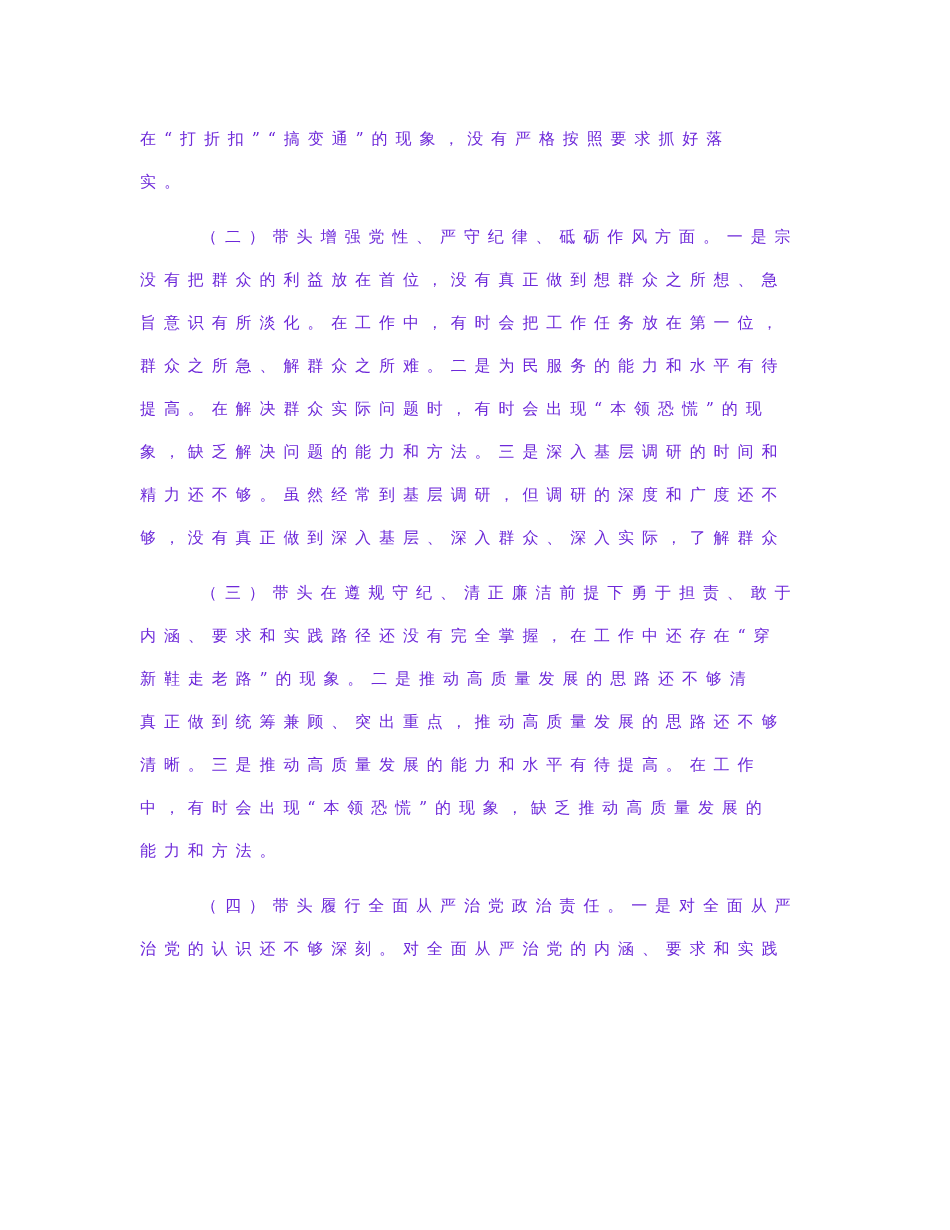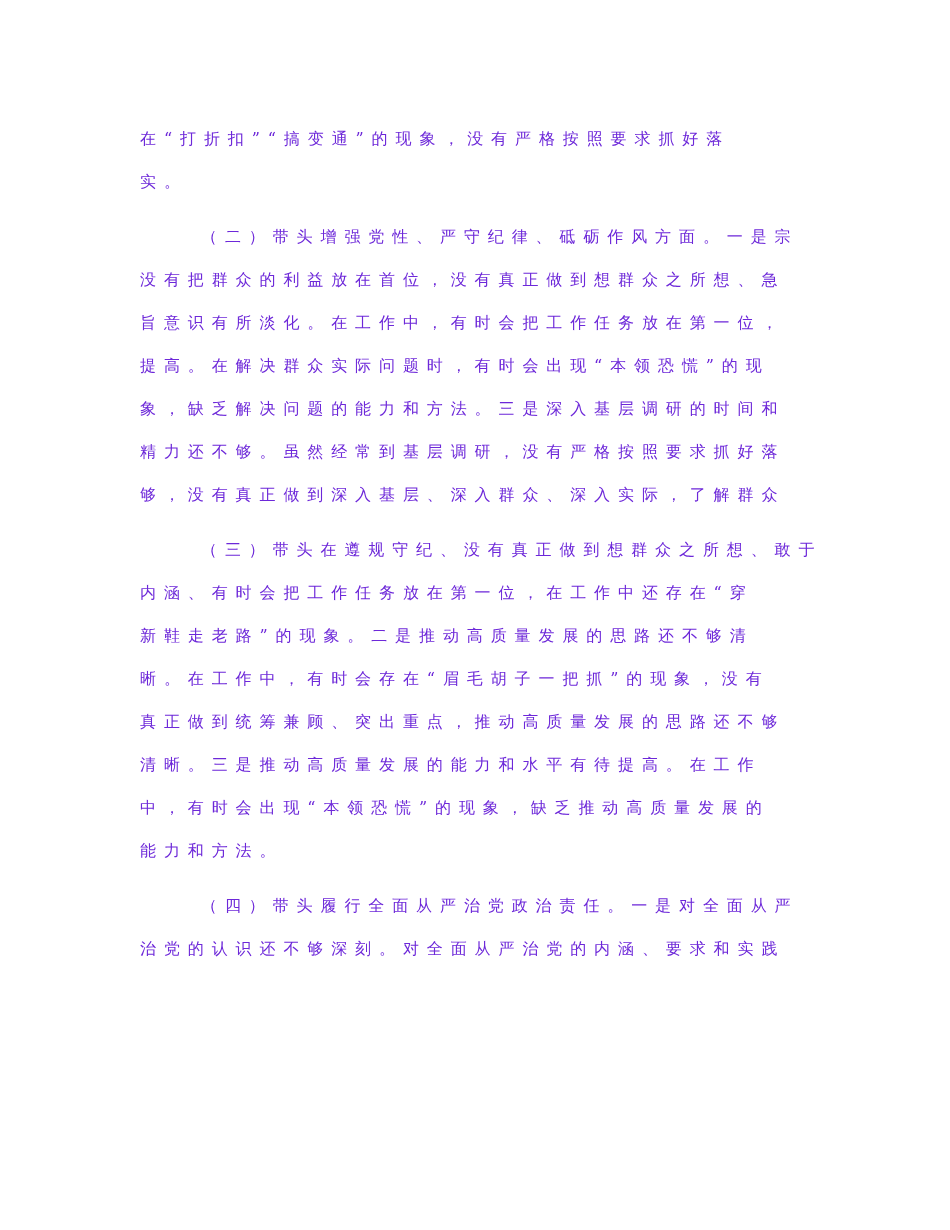--- a/index.html
+++ b/index.html
@@ -17,30 +17,30 @@
 
 <div class="page">
   <p class="para">
     <span class="line">在“打折扣”“搞变通”的现象，没有严格按照要求抓好落</span>
     <span class="line">实。</span>
   </p>
   <p class="para">
     <span class="line" style="padding-left:61px">（二）带头增强党性、严守纪律、砥砺作风方面。一是宗</span>
     <span class="line">没有把群众的利益放在首位，没有真正做到想群众之所想、急</span>
     <span class="line">旨意识有所淡化。在工作中，有时会把工作任务放在第一位，</span>
+    <span class="line">群众之所急、解群众之所难。二是为民服务的能力和水平有待</span>
     <span class="line">提高。在解决群众实际问题时，有时会出现“本领恐慌”的现</span>
     <span class="line">象，缺乏解决问题的能力和方法。三是深入基层调研的时间和</span>
-    <span class="line">精力还不够。虽然经常到基层调研，没有严格按照要求抓好落</span>
+    <span class="line">精力还不够。虽然经常到基层调研，但调研的深度和广度还不</span>
     <span class="line">够，没有真正做到深入基层、深入群众、深入实际，了解群众</span>
   </p>
   <p class="para">
-    <span class="line" style="padding-left:61px">（三）带头在遵规守纪、没有真正做到想群众之所想、敢于</span>
-    <span class="line">内涵、有时会把工作任务放在第一位，在工作中还存在“穿</span>
+    <span class="line" style="padding-left:61px">（三）带头在遵规守纪、清正廉洁前提下勇于担责、敢于</span>
+    <span class="line">内涵、要求和实践路径还没有完全掌握，在工作中还存在“穿</span>
     <span class="line">新鞋走老路”的现象。二是推动高质量发展的思路还不够清</span>
-    <span class="line">晰。在工作中，有时会存在“眉毛胡子一把抓”的现象，没有</span>
     <span class="line">真正做到统筹兼顾、突出重点，推动高质量发展的思路还不够</span>
     <span class="line">清晰。三是推动高质量发展的能力和水平有待提高。在工作</span>
     <span class="line">中，有时会出现“本领恐慌”的现象，缺乏推动高质量发展的</span>
     <span class="line">能力和方法。</span>
   </p>
   <p class="para">
     <span class="line" style="padding-left:61px">（四）带头履行全面从严治党政治责任。一是对全面从严</span>
     <span class="line">治党的认识还不够深刻。对全面从严治党的内涵、要求和实践</span>
   </p>
 </div>

